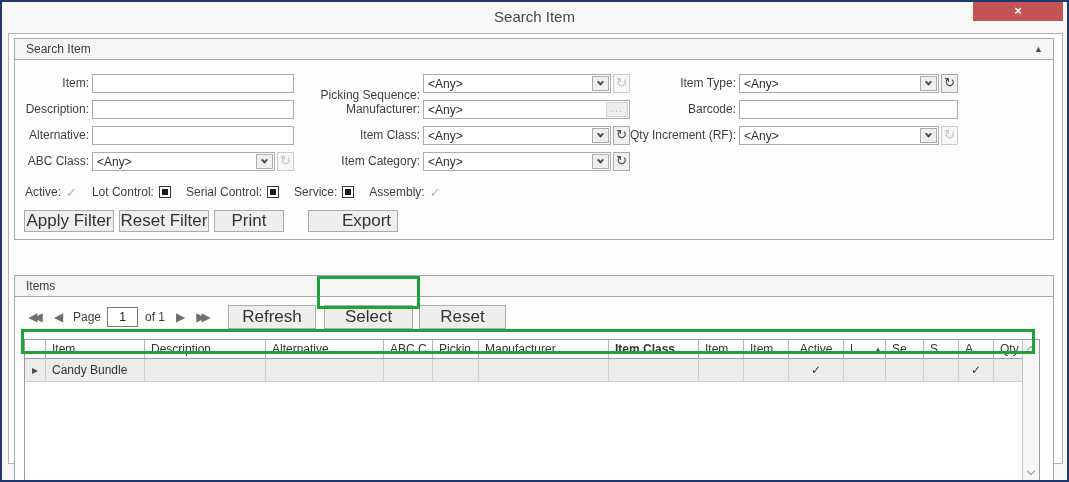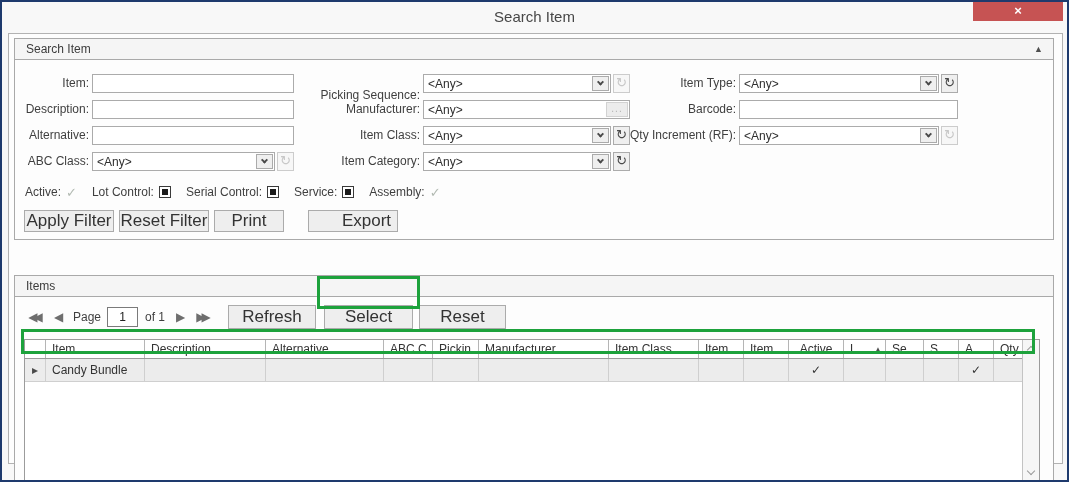--- a/index.html
+++ b/index.html
@@ -268,21 +268,21 @@
               </div>
               <div class="th" style="width: 49px;">
                 <span>ABC C...</span>
               </div>
               <div class="th" style="width: 46px;">
                 <span>Pickin...</span>
               </div>
               <div class="th" style="width: 130px;">
                 <span>Manufacturer</span>
               </div>
-              <div class="th" style="width: 90px;">
+              <div class="th" style="width: 90px; font-weight: bold;">
                 <span>Item Class</span>
               </div>
               <div class="th" style="width: 45px;">
                 <span>Item...</span>
               </div>
               <div class="th" style="width: 45px;">
                 <span>Item...</span>
               </div>
               <div class="th center" style="width: 55px;">
                 <span>Active</span>

